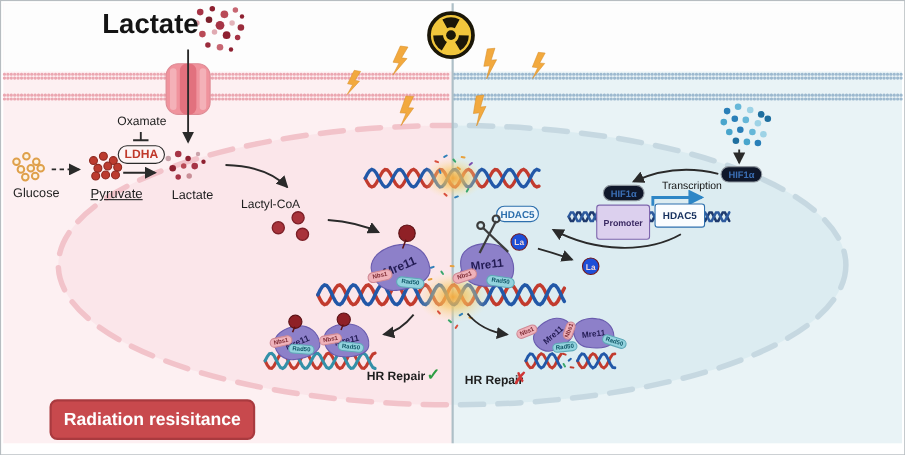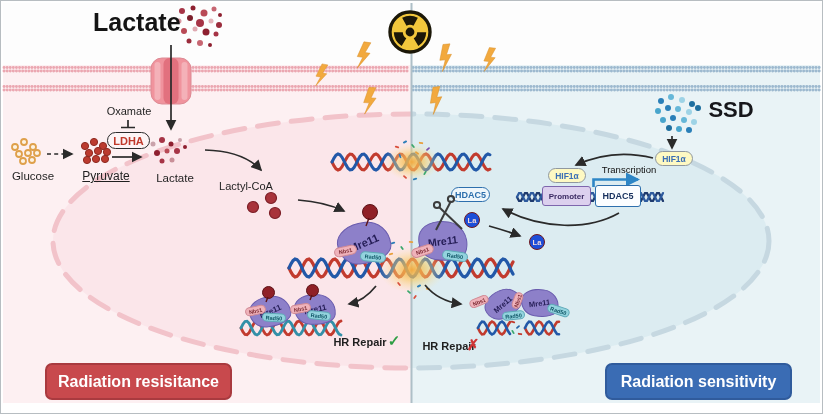--- a/index.html
+++ b/index.html
@@ -10,21 +10,21 @@
   .bg-right{left:410px;width:409px;background:#e9f3f6;}
   .bg-top{position:absolute;left:2px;top:2px;width:819px;height:62px;background:#fdfdfd;}
   svg.layer{position:absolute;left:0;top:0;pointer-events:none;}
   #base{z-index:1;} .html-layer{position:absolute;inset:0;z-index:2;} #over{z-index:3;}
   .lbl{position:absolute;text-align:center;color:#1f1f1f;line-height:1.15;}
   .banner{position:absolute;top:362px;width:187px;height:37px;border-radius:7px;display:flex;
     align-items:center;justify-content:center;color:#fff;font-size:16px;font-weight:700;box-sizing:border-box;}
   .banner-red{left:44px;background:#c8494d;border:2px solid #a93a3f;}
   .banner-blue{left:604px;background:#3a6cb4;border:2px solid #305b9c;}
   .pill{position:absolute;display:flex;align-items:center;justify-content:center;font-weight:700;
-    box-sizing:border-box;border-radius:10px;background:#fef9c3;}
+    box-sizing:border-box;border-radius:10px;background:#0f172a;}
   .pill-ldha{border:1.6px solid #2b2b2b;color:#c0392b;font-size:11px;background:#fdf4f5;}
   .pill-hdac5{border:1.5px solid #2d6fad;color:#2d6fad;background:#eef6fb;font-size:9px;}
   .pill-hif{border:1.3px solid #9098a0;color:#3b6fb5;font-size:8.5px;}
   .gene-box{position:absolute;display:flex;align-items:center;justify-content:center;font-weight:700;
     box-sizing:border-box;border-radius:3px;}
   .box-promoter{background:#dcd0ee;border:1.5px solid #7e66ad;color:#3b2a63;font-size:8px;}
   .box-hdac5{background:#fbfdff;border:1.5px solid #2d6fad;color:#16305e;font-size:9px;}
   .blob{position:absolute;background:#8d80c9;border:1.5px solid #6a5cae;display:flex;align-items:center;
     justify-content:center;color:#241c55;font-weight:700;box-sizing:border-box;
     border-radius:55% 45% 60% 40%/48% 60% 40% 55%;}
@@ -270,25 +270,24 @@
 
     <div class="pill pill-hdac5" style="left:450px;top:186px;width:39px;height:15px;">HDAC5</div>
     <div class="blob" style="left:417px;top:220px;width:50px;height:40px;font-size:10.5px;transform:rotate(10deg);">
         <span>Mre11</span>
       </div>
     <div class="tag tag-pink" style="left:410px;top:245px;width:23px;height:10px;transform:rotate(-18deg);">Nbs1</div>
     <div class="tag tag-teal" style="left:441px;top:250px;width:26px;height:10px;transform:rotate(8deg);">Rad50</div>
     <div class="la" style="left:463px;top:211px;">La</div>
     <div class="la" style="left:528px;top:233px;">La</div>
 
-    <div class="lbl" style="left:700px;top:96px;width:60px;font-size:22px;font-weight:600;color:#16161a;">SSD</div>
     <div class="pill pill-hif" style="left:654px;top:150px;width:38px;height:15px;">HIF1α</div>
     <div class="pill pill-hif" style="left:547px;top:167px;width:38px;height:15px;">HIF1α</div>
     <div class="lbl" style="left:592px;top:164px;width:72px;font-size:9.5px;color:#111;">Transcription</div>
-    <div class="gene-box box-promoter" style="left:541px;top:185px;width:49px;height:20px;">Promoter</div>
+    <div class="gene-box box-promoter" style="left:541px;top:185px;width:49px;height:32px;">Promoter</div>
     <div class="gene-box box-hdac5" style="left:594px;top:184px;width:46px;height:22px;">HDAC5</div>
 
     <div class="blob" style="left:248px;top:295px;width:42px;height:31px;font-size:8px;transform:rotate(-6deg);">
         <span>Mre11</span>
       </div>
     <div class="blob" style="left:293px;top:293px;width:42px;height:31px;font-size:8px;transform:rotate(5deg);">
         <span>Mre11</span>
       </div>
     <div class="lacdot" style="left:261px;top:285px;width:13px;height:13px;"></div>
     <div class="lacdot" style="left:305px;top:283px;width:13px;height:13px;"></div>
@@ -306,21 +305,20 @@
         <span>Mre11</span>
       </div>
     <div class="tag tag-pink" style="left:468px;top:296px;width:20px;height:9px;transform:rotate(-22deg);">Nbs1</div>
     <div class="tag tag-pink" style="left:508px;top:295px;width:17px;height:9px;transform:rotate(-70deg);">Nbs1</div>
     <div class="tag tag-teal" style="left:501px;top:310px;width:23px;height:9px;transform:rotate(-6deg);">Rad50</div>
     <div class="tag tag-teal" style="left:546px;top:305px;width:23px;height:9px;transform:rotate(18deg);">Rad50</div>
     <div class="lbl" style="left:420px;top:339px;width:56px;font-size:11px;font-weight:700;">HR Repair</div>
     <div class="lbl" style="left:463px;top:335px;width:18px;font-size:15px;font-weight:700;color:#cf3636;">✗</div>
 
     <div class="banner banner-red">Radiation resisitance</div>
-    <div class="banner banner-blue">Radiation sensitivity</div>
   </div>
 
   <svg id="over" class="layer" width="823" height="414">
 
     <g stroke="#5c1216" stroke-width="1.4">
       <line x1="368" y1="217" x2="365" y2="225"></line>
       <line x1="267" y1="296" x2="265" y2="301"></line>
       <line x1="311" y1="294" x2="309" y2="299"></line>
     </g>
 

